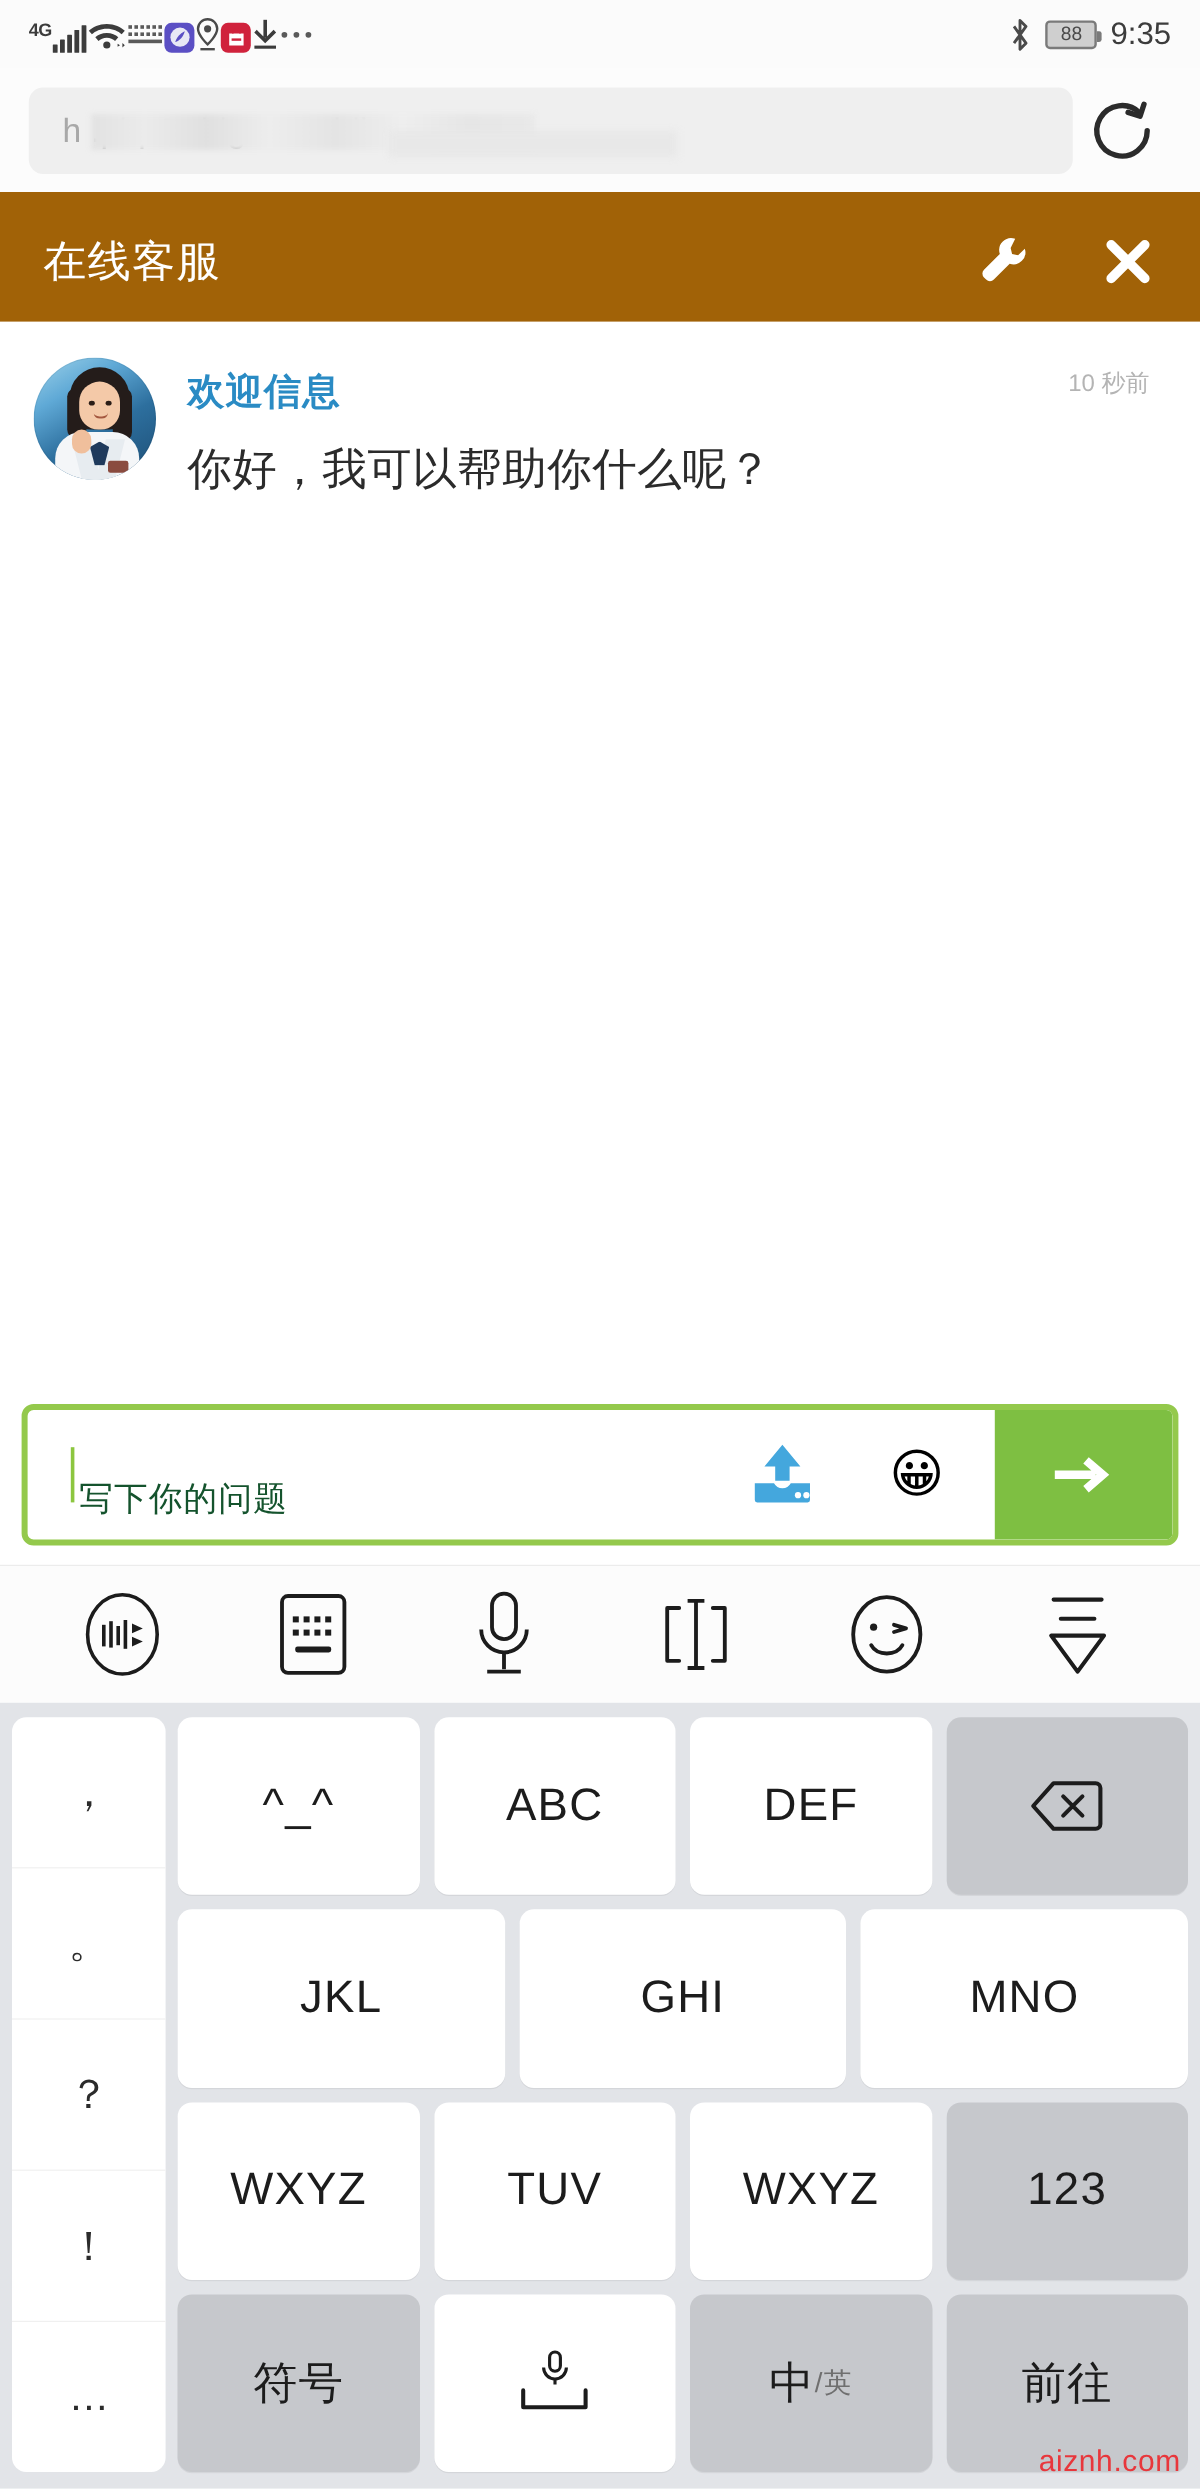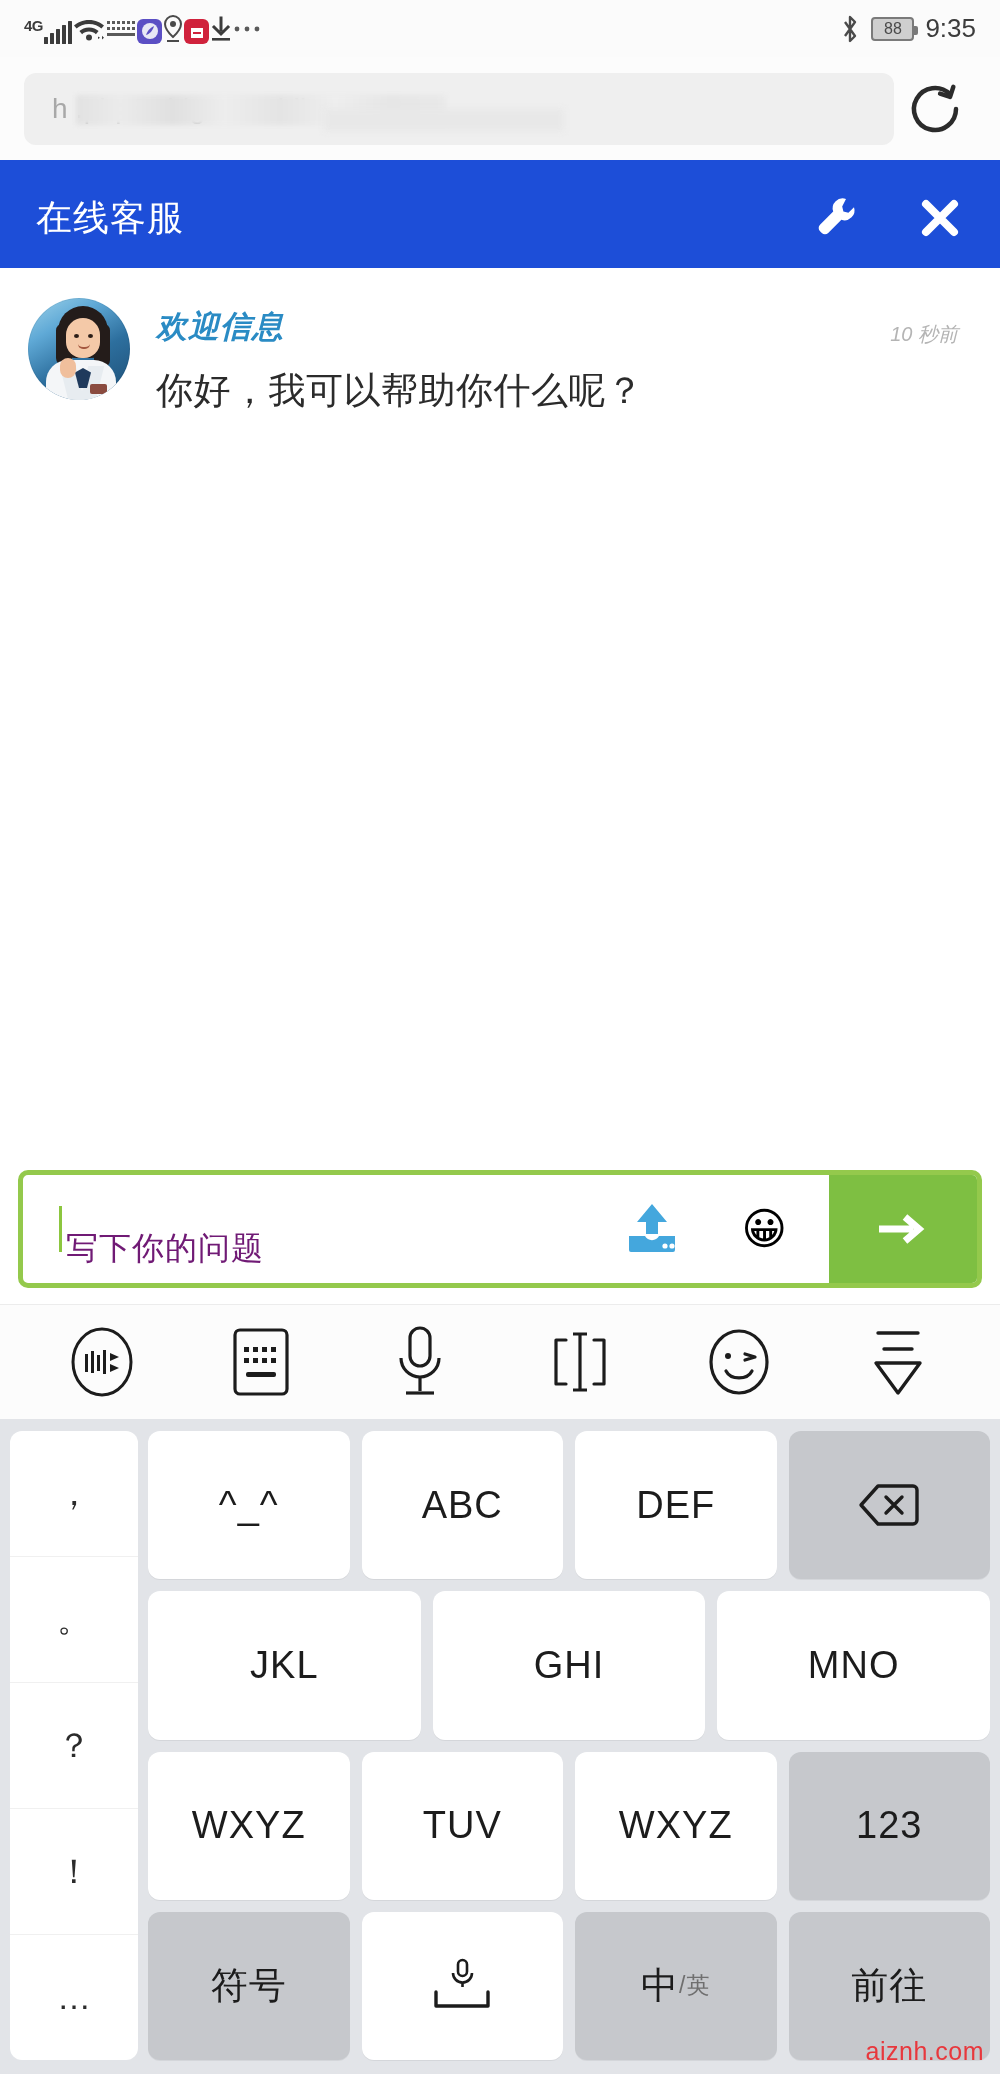--- a/index.html
+++ b/index.html
@@ -73,21 +73,21 @@
     position: absolute; left: 300px; top: 36px; height: 22px; width: 240px;
     background: #e8e8e8; filter: blur(3px);
   }
   .reload-btn {
     width: 82px; height: 82px; display: flex; align-items: center; justify-content: center;
   }
 
   
   .chat-header {
     position: absolute; top: 160px; left: 0; width: 1000px; height: 116px;
-    background: #1d4ed8;
+    background: #a16207;
     display: flex; align-items: center; padding: 0 36px;
   }
   .chat-title { color: #fff; font-size: 36px; letter-spacing: 1px; }
   .hdr-actions { margin-left: auto; display: flex; align-items: center; gap: 56px; }
   .hdr-btn { width: 48px; height: 48px; display: flex; align-items: center; justify-content: center; }
 
   
   .chat-body {
     position: absolute; top: 268px; left: 0; width: 1000px; height: 884px;
     background: #ffffff;
@@ -109,40 +109,40 @@
   .av-eye.l { left: 46px; } .av-eye.r { left: 60px; }
   .av-smile { position: absolute; left: 50px; top: 46px; width: 12px; height: 5px; border-bottom: 2px solid #a4573f; border-radius: 0 0 8px 8px; }
   .av-body { position: absolute; left: 18px; bottom: 0; width: 70px; height: 40px; background:#f4f6f8; border-radius: 22px 22px 0 0; }
   .av-collar-l { position: absolute; left: 36px; bottom: 0; width: 16px; height: 34px; background:#e7ecf0; transform: skewX(14deg); }
   .av-collar-r { position: absolute; left: 56px; bottom: 0; width: 16px; height: 34px; background:#e7ecf0; transform: skewX(-14deg); }
   .av-tie { position: absolute; left: 47px; bottom: 12px; width: 16px; height: 20px; background:#1f3a5c; clip-path: polygon(50% 0,100% 22%,75% 100%,25% 100%,0 22%); }
   .av-badge { position: absolute; left: 62px; bottom: 6px; width: 17px; height: 10px; background:#8a4b3f; border-radius: 2px; }
   .av-hand { position: absolute; left: 32px; bottom: 22px; width: 16px; height: 20px; background:#f0bf9c; border-radius: 8px; }
 
   .msg-content { margin-left: 26px; flex: 1; padding-top: 8px; }
-  .msg-top { display: flex; align-items: flex-end; font-style: italic; }
+  .msg-top { display: flex; align-items: flex-start; }
   .msg-name { color: #2a8bc4; font-size: 31px; font-weight: 700; letter-spacing: 1px; }
   .msg-time { margin-left: auto; color: #b4b4b4; font-size: 20px; padding-right: 14px; }
   .msg-text { color: #2b2b2b; font-size: 37px; margin-top: 18px; letter-spacing: .5px; }
 
   
   .input-bar {
     position: absolute; top: 1154px; left: 0; width: 1000px; height: 150px;
     background: #ffffff; padding: 0 18px;
     display: flex; align-items: center;
   }
   .input-shell {
     flex: 1; height: 118px; border: 5px solid #94c94c; border-radius: 10px;
     background: #fff; display: flex; align-items: stretch; overflow: hidden;
   }
   .input-field {
     flex: 1; display: flex; align-items: center; padding-left: 36px; position: relative;
   }
   .caret { width: 3px; height: 46px; background: #8cc63f; margin-right: 4px; }
-  .placeholder { font-size: 32px; color: #701a75; letter-spacing: 1px; margin-top: 40px; }
+  .placeholder { font-size: 28px; color: #14532d; letter-spacing: 1px; margin-top: 40px; }
   .inp-actions { display: flex; align-items: center; gap: 58px; padding-right: 42px; }
   .emoji-btn { font-size: 44px; line-height: 1; }
   .send-btn {
     width: 148px; background: #7ebf42; display: flex; align-items: center; justify-content: center;
   }
 
   
   .ime-toolbar {
     position: absolute; top: 1304px; left: 0; width: 1000px; height: 115px;
     background: #fcfcfc; border-top: 1px solid #ececec;

